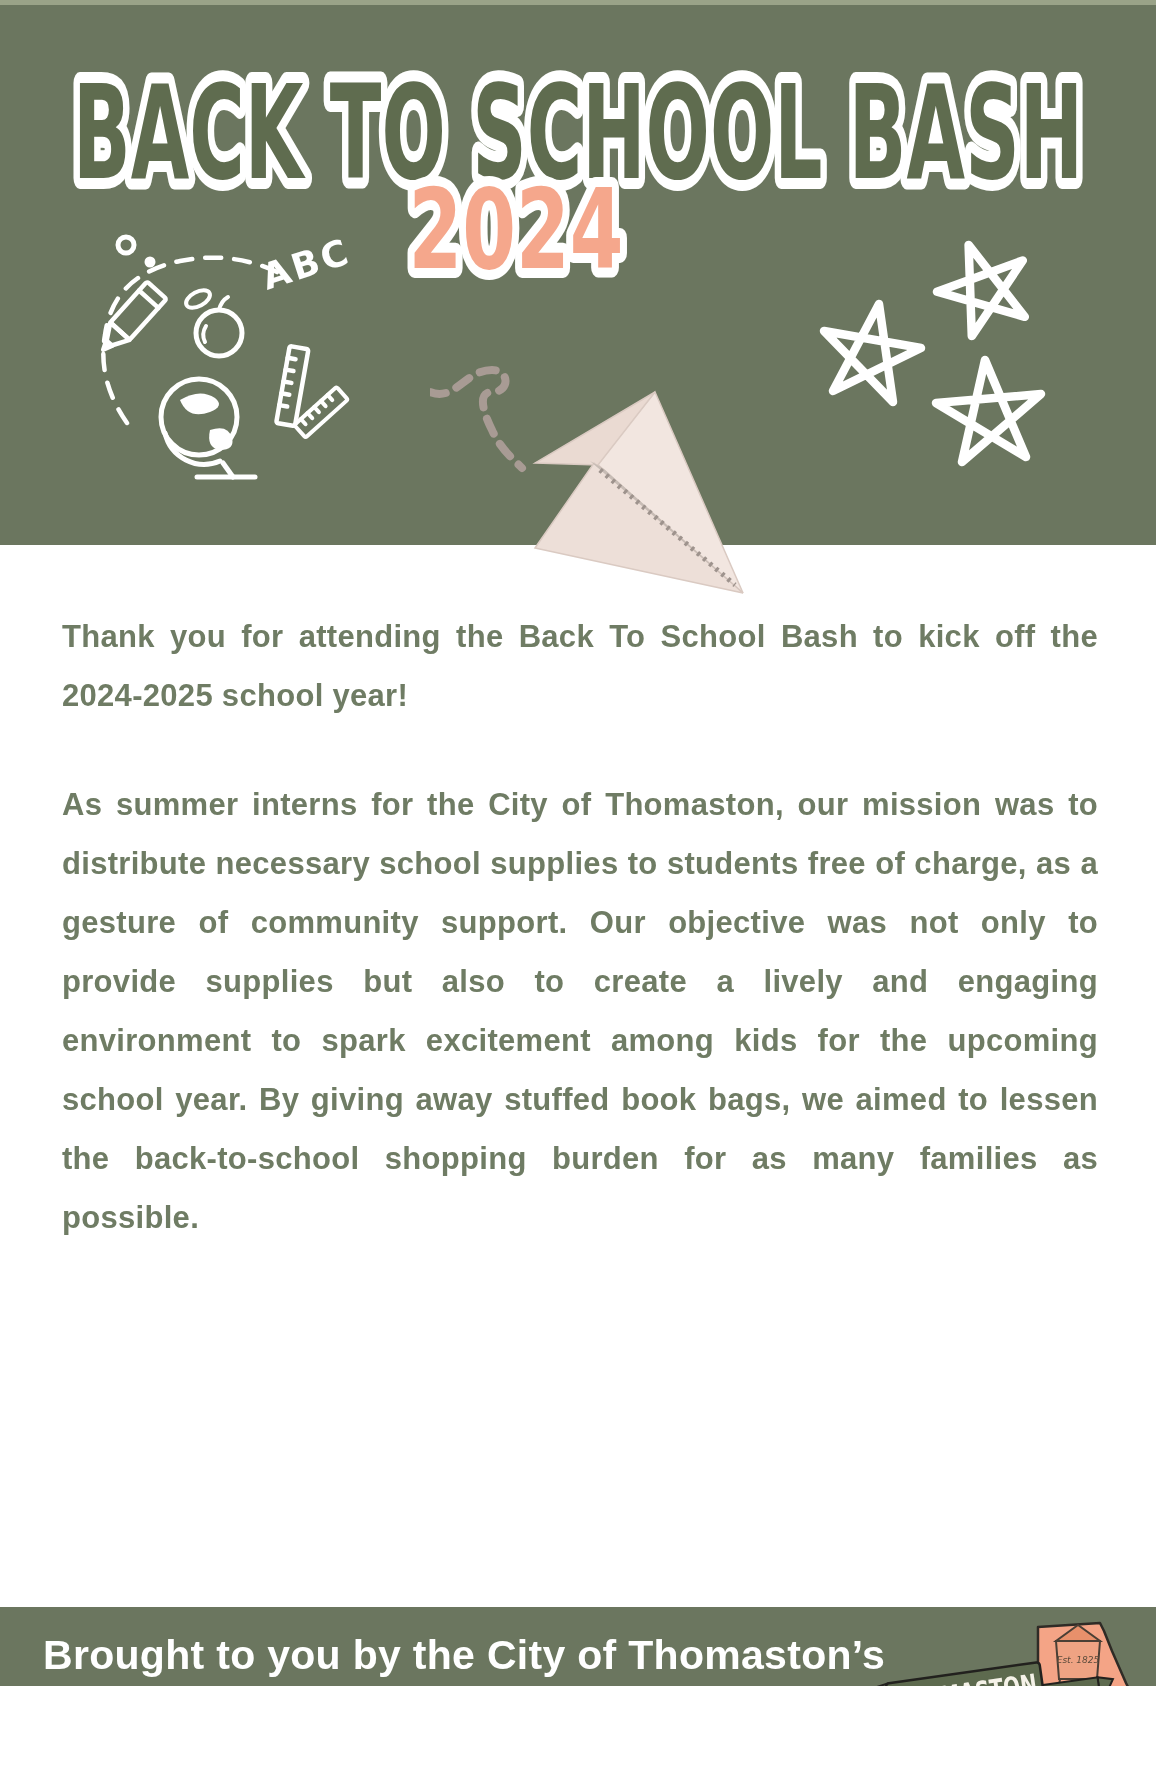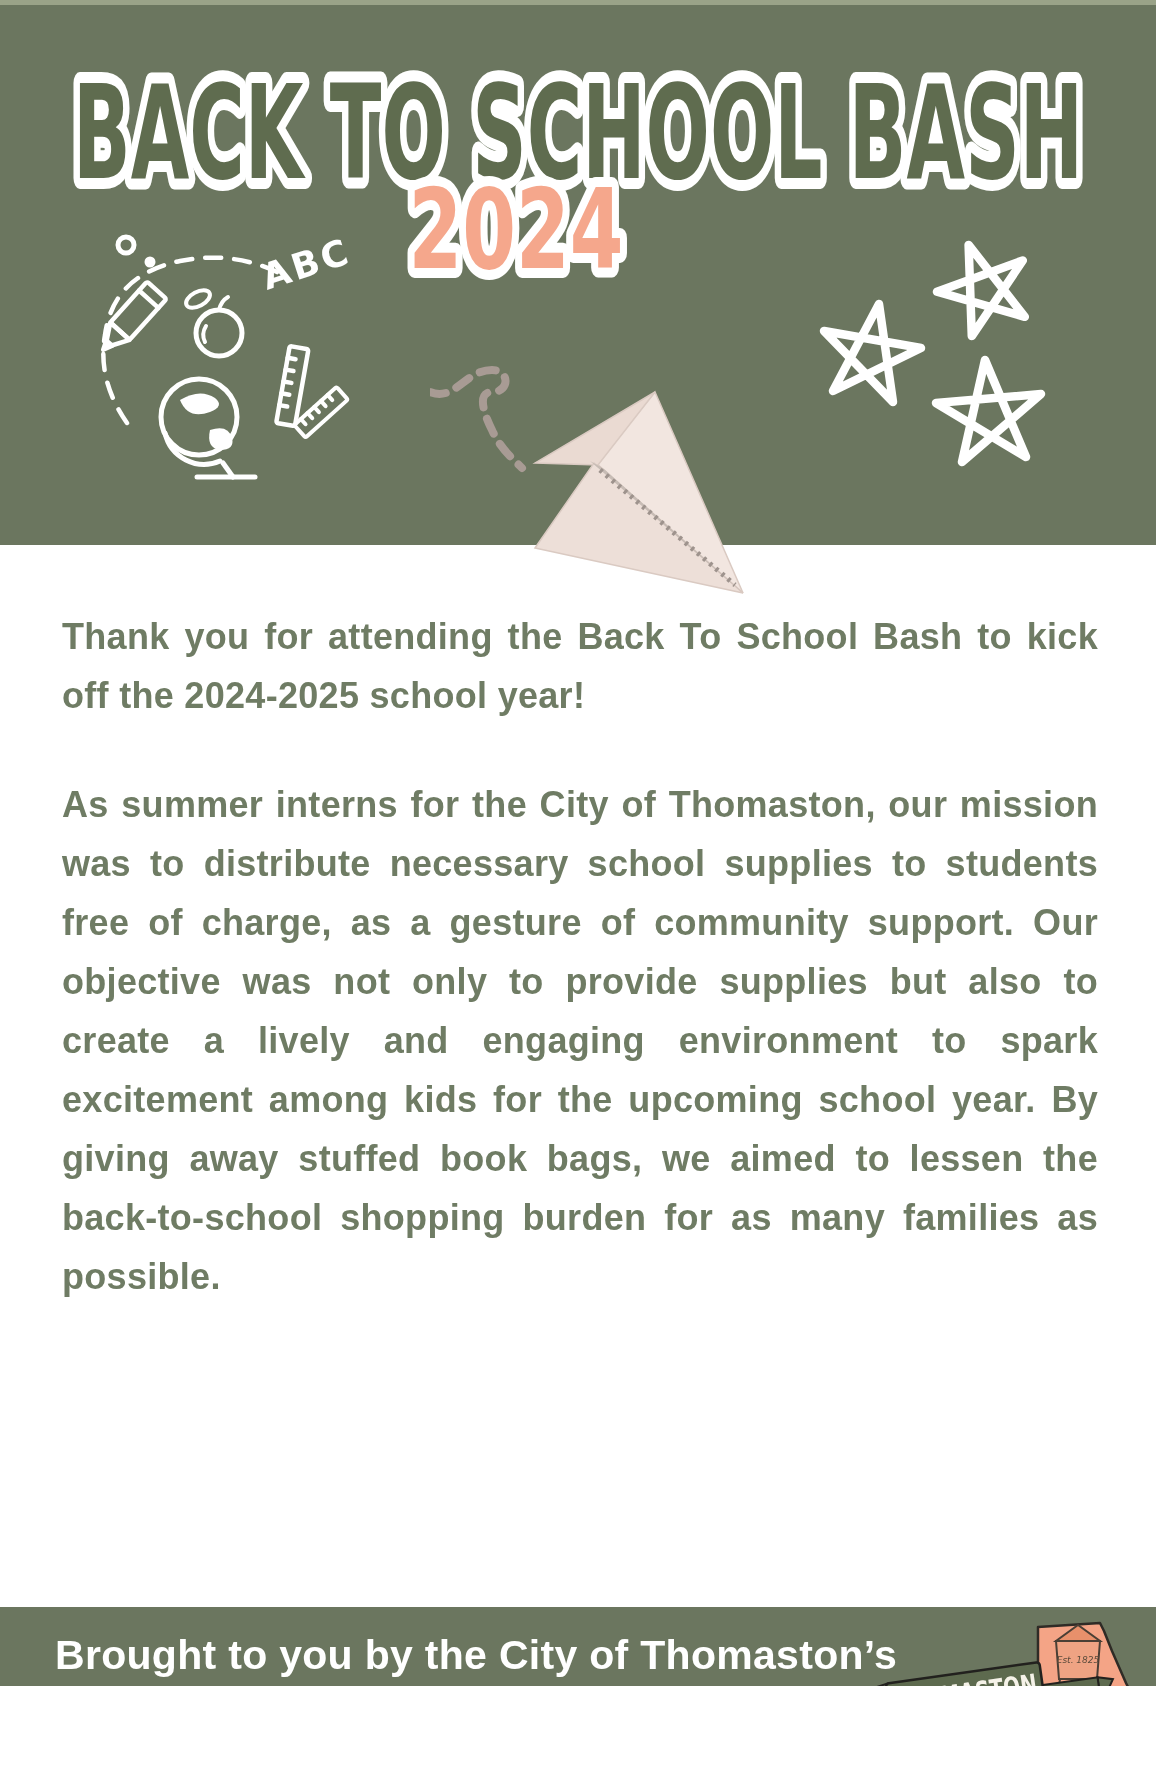--- a/index.html
+++ b/index.html
@@ -14,25 +14,25 @@
   .year-svg{position:absolute;left:0;top:168px;z-index:2;}
   .doodles-svg{position:absolute;left:55px;top:185px;z-index:2;}
   .stars-svg{position:absolute;left:700px;top:200px;z-index:2;}
   .plane-svg{position:absolute;left:430px;top:330px;z-index:5;}
   .body-section{
     position:absolute;left:0;top:545px;width:1156px;height:1062px;background:#ffffff;z-index:1;
     box-sizing:border-box;padding:62px 58px 0 62px;
   }
   .body-section p{
     margin:0 0 50px 0;
-    font-size:36px;font-weight:700;line-height:59px;letter-spacing:0.3px;
+    font-size:31px;font-weight:700;line-height:59px;letter-spacing:0.3px;
     color:#6F7C64;text-align:justify;
   }
   .credit{
-    position:absolute;left:55px;top:22px;color:#ffffff;
+    position:absolute;left:43px;top:22px;color:#ffffff;
     font-size:41px;font-weight:700;line-height:53px;letter-spacing:0.3px;
   }
   .logo-svg{position:absolute;right:18px;top:8px;}
   svg text{font-family:"DejaVu Sans", sans-serif;}
 </style>
 </head>
 <body>
 
 <div class="poster">
   <div class="top-strip"></div>

